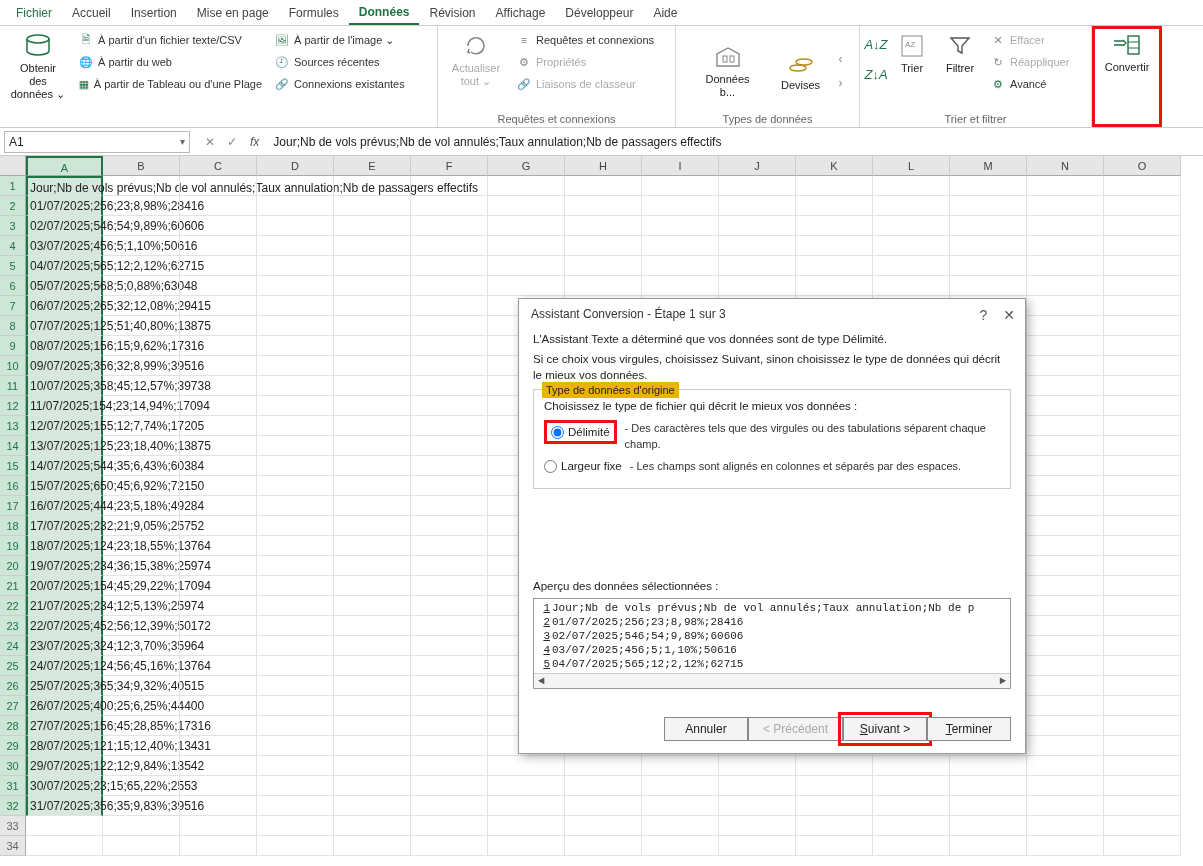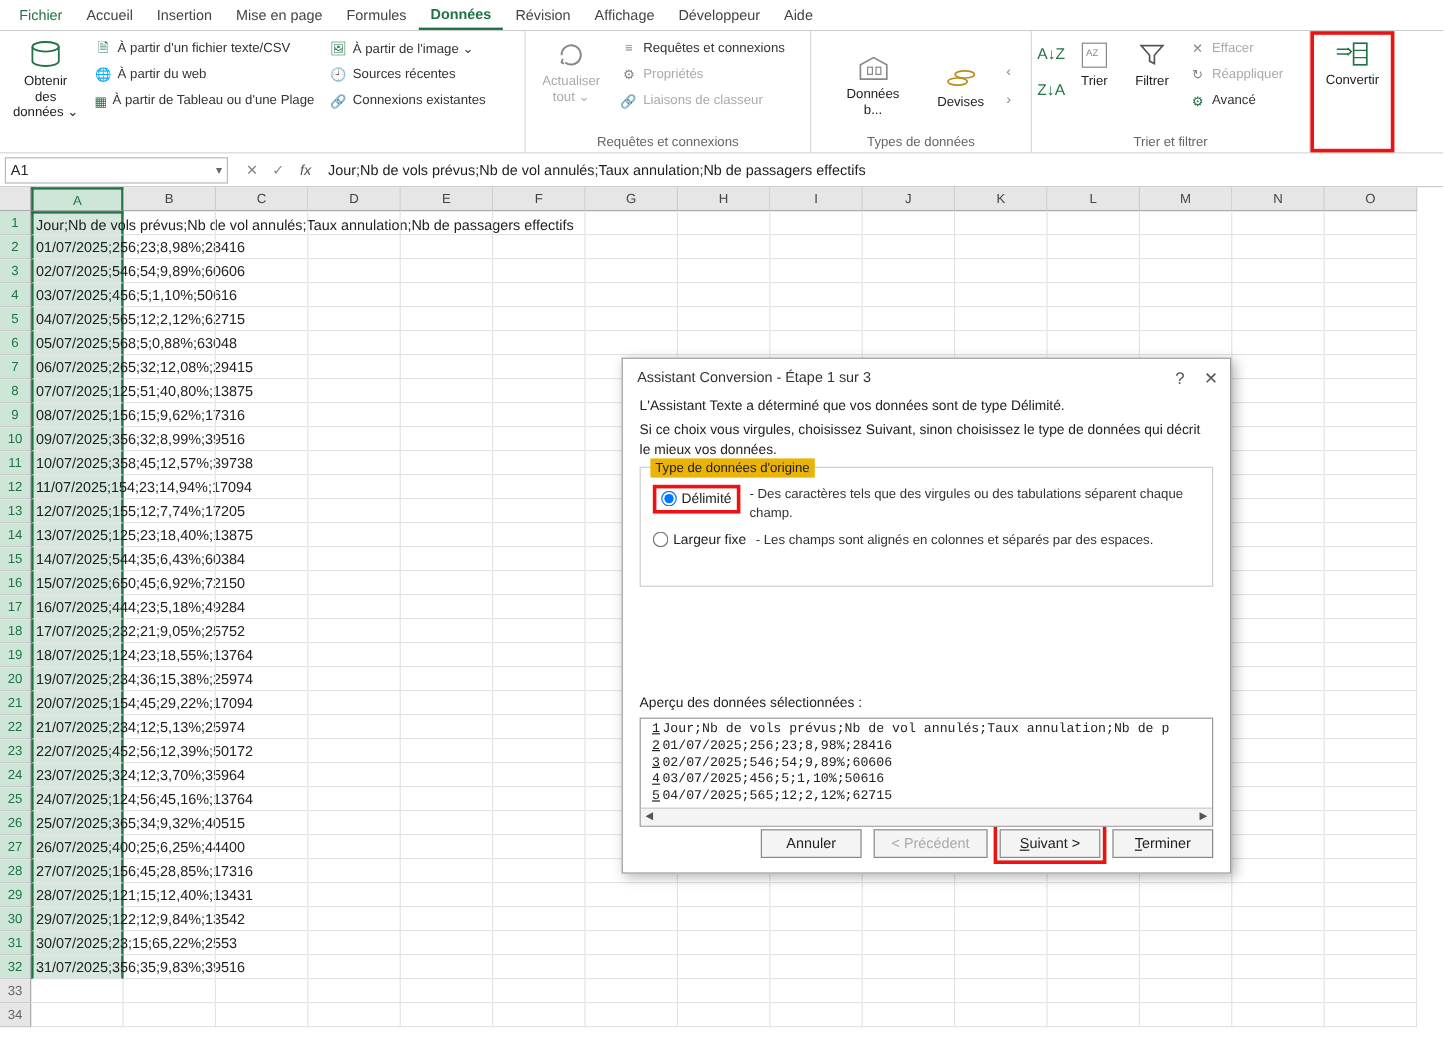--- a/index.html
+++ b/index.html
@@ -60,21 +60,21 @@
   .radio-wrap.hl{border:3px solid #e11; padding:1px 4px;}
   .radio-wrap input{margin-right:4px; vertical-align:middle;}
   .radio-desc{font-size:11px; color:#333;}
   .preview-lbl{margin-top:89px;}
   .preview-box{border:1px solid #999; background:#fff; margin-top:4px; overflow:hidden;font-family:"Courier New",monospace; font-size:11px; line-height:14px; position:relative;}
   .pv-rows{padding:2px 2px 2px 2px;}
   .pv-row{display:flex;}
   .pv-num{text-decoration:underline; width:14px; text-align:right; margin-right:2px;}
   .pv-txt{white-space:pre;}
   .pv-scroll{display:flex; justify-content:space-between; padding:0 4px; color:#555; background:#f4f4f4; border-top:1px solid #ccc;}
-  .dlg-btns{display:flex; gap:10px; justify-content:flex-end; margin-top:2px;}
+  .dlg-btns{display:flex; justify-content:flex-end; margin-top:28px;}
   .dlg-btn{border:1px solid #888; background:#f4f4f4; padding:3px 14px; font-size:12px; cursor:pointer; min-width:84px; text-align:center;}
   .dlg-btn.disabled{color:#aaa;}
   .dlg-btn.hl{outline:3px solid #e11; outline-offset:2px;}
   .underline-first::first-letter{text-decoration:underline;}
   
   svg{display:block;}
 </style>
 </head>
 <body>
 
@@ -188,21 +188,21 @@
       <div style="display:flex;flex-direction:column;gap:10px;color:#888;">
         <span>‹</span>
         <span>›</span>
       </div>
     </div>
     <div class="group-title">Types de données</div>
   </div>
 
   <div class="group" style="flex:0 0 232px;">
     <div class="group-body">
-      <div class="stack" style="gap:2px;">
+      <div class="stack" style="gap:2px;font-style:italic;">
         <span class="tiny-ic" style="width:20px;height:28px;font-size:13px;">A↓Z</span>
         <span class="tiny-ic" style="width:20px;height:28px;font-size:13px;">Z↓A</span>
       </div>
       <div class="big-btn" style="width:44px;">
         <span class="ic" style="color:#555;">
             <svg width="26" height="26">
               <rect x="3" y="3" width="20" height="20" fill="none" stroke="#888"></rect>
               <text x="6" y="14" font-size="8" fill="#888">AZ</text>
             </svg>
           </span>
@@ -907,20 +907,21 @@
     <span class="ctrls">
       <span>?</span>
       <span>✕</span>
     </span>
   </div>
   <div class="dlg-body">
     <p>L'Assistant Texte a déterminé que vos données sont de type Délimité.</p>
     <p style="margin-top:4px;">Si ce choix vous virgules, choisissez Suivant, sinon choisissez le type de données qui décrit le mieux vos données.</p>
     <div class="fieldset" style="height:100px;">
       <span class="legend">Type de données d'origine</span>
+      <p>Choisissez le type de fichier qui décrit le mieux vos données :</p>
       <div class="radio-row">
         <label class="radio-wrap hl">
           <input type="radio" checked="" style=""><span class="underline-first">Délimité</span>
         </label>
         <span class="radio-desc">- Des caractères tels que des virgules ou des tabulations séparent chaque champ.</span>
       </div>
       <div class="radio-row">
         <label class="radio-wrap">
           <input type="radio" style=""><span class="underline-first">Largeur fixe</span>
         </label>

